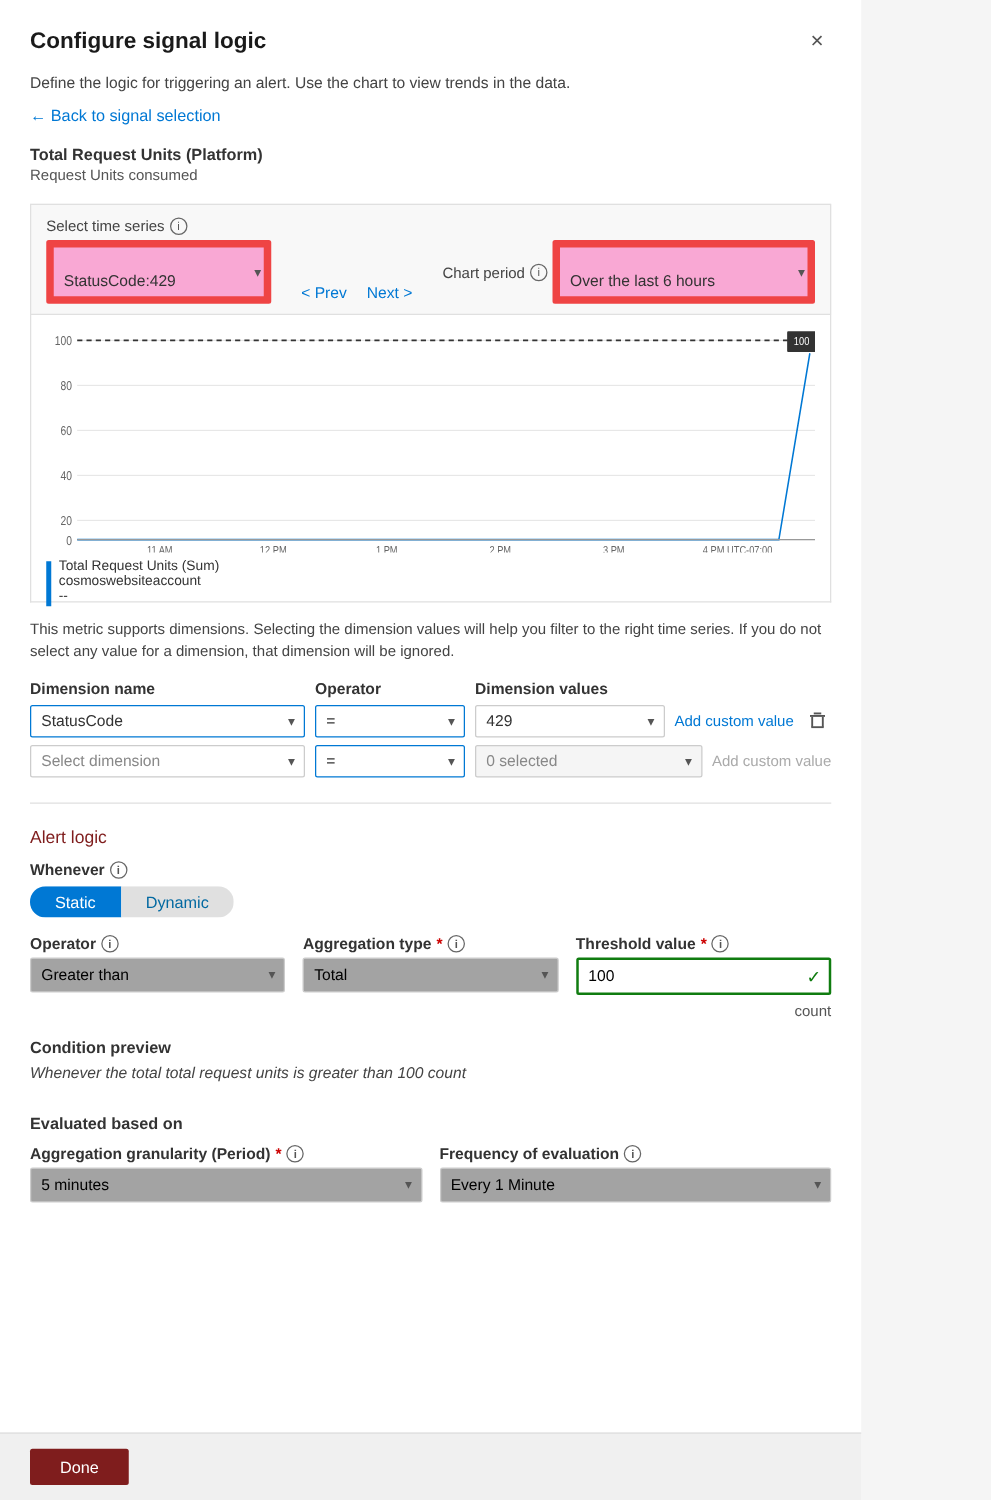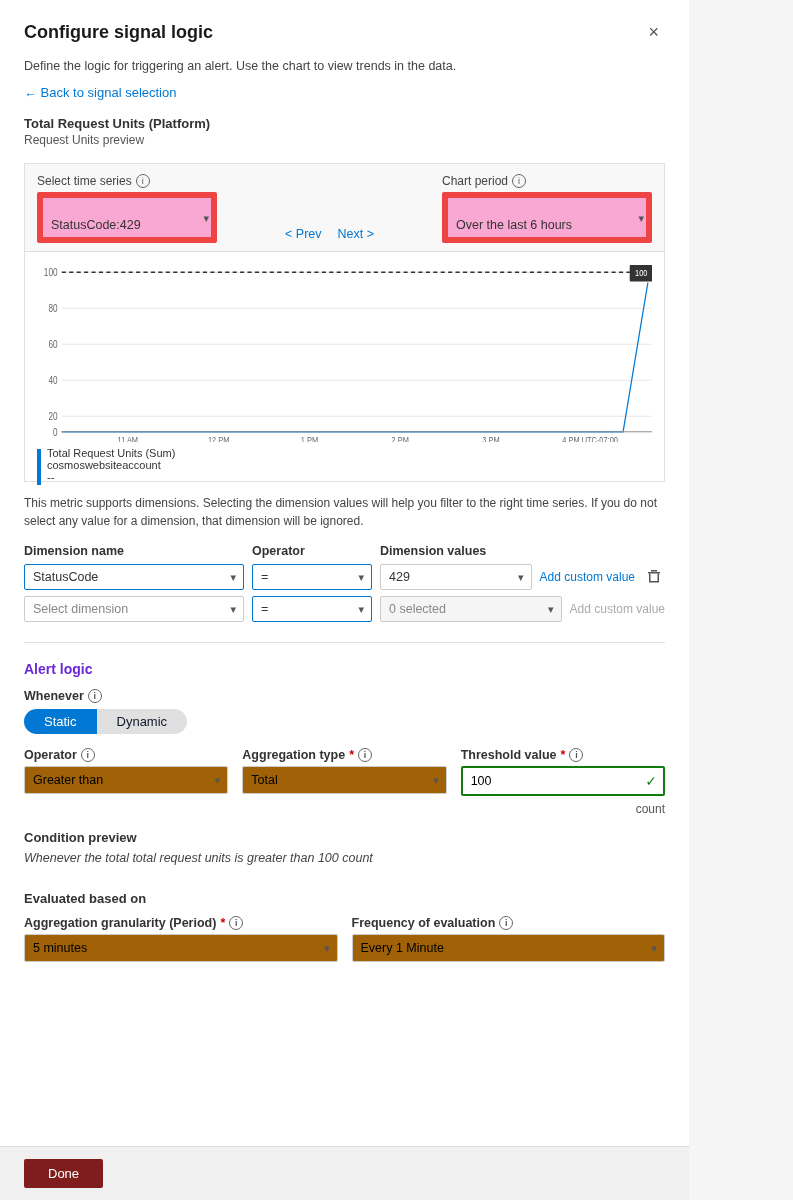--- a/index.html
+++ b/index.html
@@ -68,21 +68,21 @@
       gap: 4px;
     }
     .chart-controls-center {
       display: flex;
       gap: 8px;
       align-items: center;
       margin-top: 18px;
     }
     .chart-controls-right {
       display: flex;
-      flex-direction: column;
+      flex-direction: row;
       gap: 4px;
     }
     .control-label {
       font-size: 12px;
       color: #444;
       display: flex;
       align-items: center;
       gap: 4px;
     }
     .info-icon {
@@ -199,22 +199,22 @@
     .delete-icon-btn {
       background: none;
       border: none;
       cursor: pointer;
       color: #555;
       font-size: 14px;
       padding: 0 4px;
     }
     .section-title {
       font-size: 14px;
-      font-weight: 700;
-      color: #6d28d9;
+      font-weight: 400;
+      color: #7f1d1d;
       margin-bottom: 12px;
     }
     .subsection-label {
       font-size: 12.5px;
       font-weight: 600;
       color: #333;
       margin-bottom: 6px;
       display: flex;
       align-items: center;
       gap: 4px;
@@ -230,21 +230,21 @@
       font-size: 13px;
       border: none;
       cursor: pointer;
     }
     .toggle-btn-active {
       background: #0078d4;
       color: #fff;
     }
     .toggle-btn-inactive {
       background: #e0e0e0;
-      color: #0f172a;
+      color: #0369a1;
       text-align: right;
     }
     .form-row {
       display: grid;
       grid-template-columns: 1fr 1fr 1fr;
       gap: 14px;
       margin-bottom: 14px;
     }
     .form-group {
       display: flex;
@@ -259,21 +259,21 @@
       gap: 4px;
     }
     .required-star {
       color: #c00;
     }
     .form-select {
       border: 1px solid #ccc;
       border-radius: 2px;
       padding: 6px 26px 6px 8px;
       font-size: 12.5px;
-      background: #a16207;
+      background: #a3a3a3;
       appearance: none;
       -webkit-appearance: none;
       width: 100%;
       cursor: pointer;
     }
     .threshold-value-wrapper {
       position: relative;
     }
     .threshold-value-wrapper input {
       border: 2px solid #107c10;
@@ -379,21 +379,21 @@
   
   <div class="panel-description">Define the logic for triggering an alert. Use the chart to view trends in the data.</div>
 
   
   <a class="back-link">
     <span>← Back to signal selection</span>
   </a>
 
   
   <div class="signal-name">Total Request Units (Platform)</div>
-  <div class="signal-sub">Request Units preview</div>
+  <div class="signal-sub">Request Units consumed</div>
 
   
   <div class="chart-controls-outer">
     <div style="display:flex; align-items:flex-end; justify-content:space-between; padding: 10px 12px 8px;">
 
       <div class="chart-controls-left">
         <div class="control-label">
           <span>Select time series</span>
           <span class="info-icon">i</span>
         </div>

